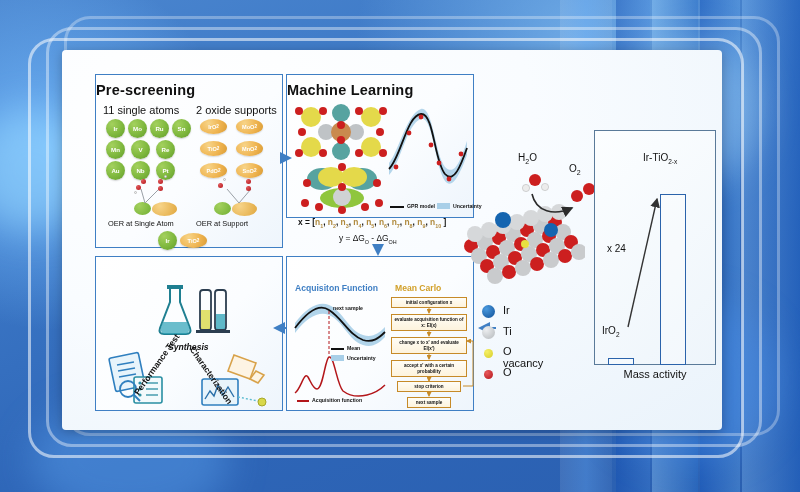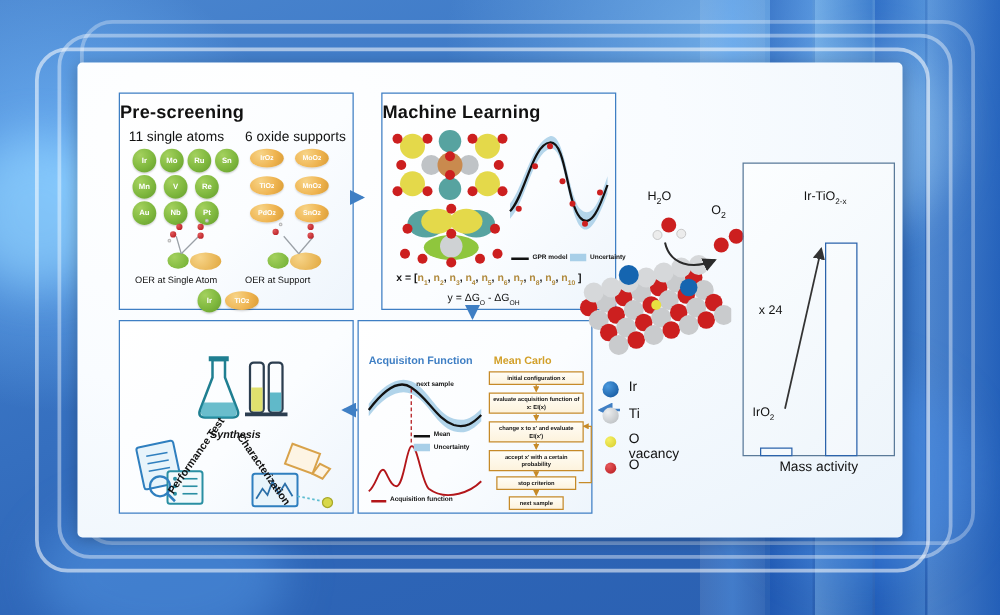--- a/index.html
+++ b/index.html
@@ -51,21 +51,21 @@
     border:1.6px solid #3f7fc4;
     background:linear-gradient(135deg,#ffffff 0%, #fbfdff 55%, #eef5fc 100%);
   }
   .panel-title {
     text-align:left; font-weight:bold; color:#111;
     letter-spacing:.2px;
   }
 
   
   #p-pre  { left:33px;  top:24px;  width:188px; height:174px; }
-  #p-ml   { left:224px; top:24px;  width:188px; height:174px;margin-left:19px; }
+  #p-ml   { left:224px; top:24px;  width:188px; height:144px; }
   #p-exp  { left:33px;  top:206px; width:188px; height:155px; }
   #p-bo   { left:224px; top:206px; width:188px; height:155px; }
 
   #t-pre { font-size:14.5px; margin-top:7px; }
   #t-ml  { font-size:14.5px; margin-top:7px; }
   #t-exp { font-size:14.5px; margin-top:6px; }
   #t-bo  { font-size:13.5px; margin-top:6px; }
 
   .sub-head {
     position:absolute; font-size:11px; font-weight:normal; color:#111;
@@ -171,21 +171,21 @@
   <div class="frame f2"></div>
   <div class="frame f1"></div>
 </div>
 
 <div id="card">
 
   <div class="panel" id="p-pre">
     <div class="panel-title" id="t-pre">Pre-screening</div>
 
     <div class="sub-head" style="left:7px; top:29px;">11 single atoms</div>
-    <div class="sub-head" style="left:100px; top:29px;">6 oxide supports</div>
+    <div class="sub-head" style="left:100px; top:29px;">2 oxide supports</div>
 
     <div class="atom" style="left:10px; top:44px;">Ir</div>
     <div class="atom" style="left:32px; top:44px;">Mo</div>
     <div class="atom" style="left:54px; top:44px;">Ru</div>
     <div class="atom" style="left:76px; top:44px;">Sn</div>
     <div class="atom" style="left:10px; top:65px;">Mn</div>
     <div class="atom" style="left:35px; top:65px;">V</div>
     <div class="atom" style="left:60px; top:65px;">Re</div>
     <div class="atom" style="left:10px; top:86px;">Au</div>
     <div class="atom" style="left:35px; top:86px;">Nb</div>

